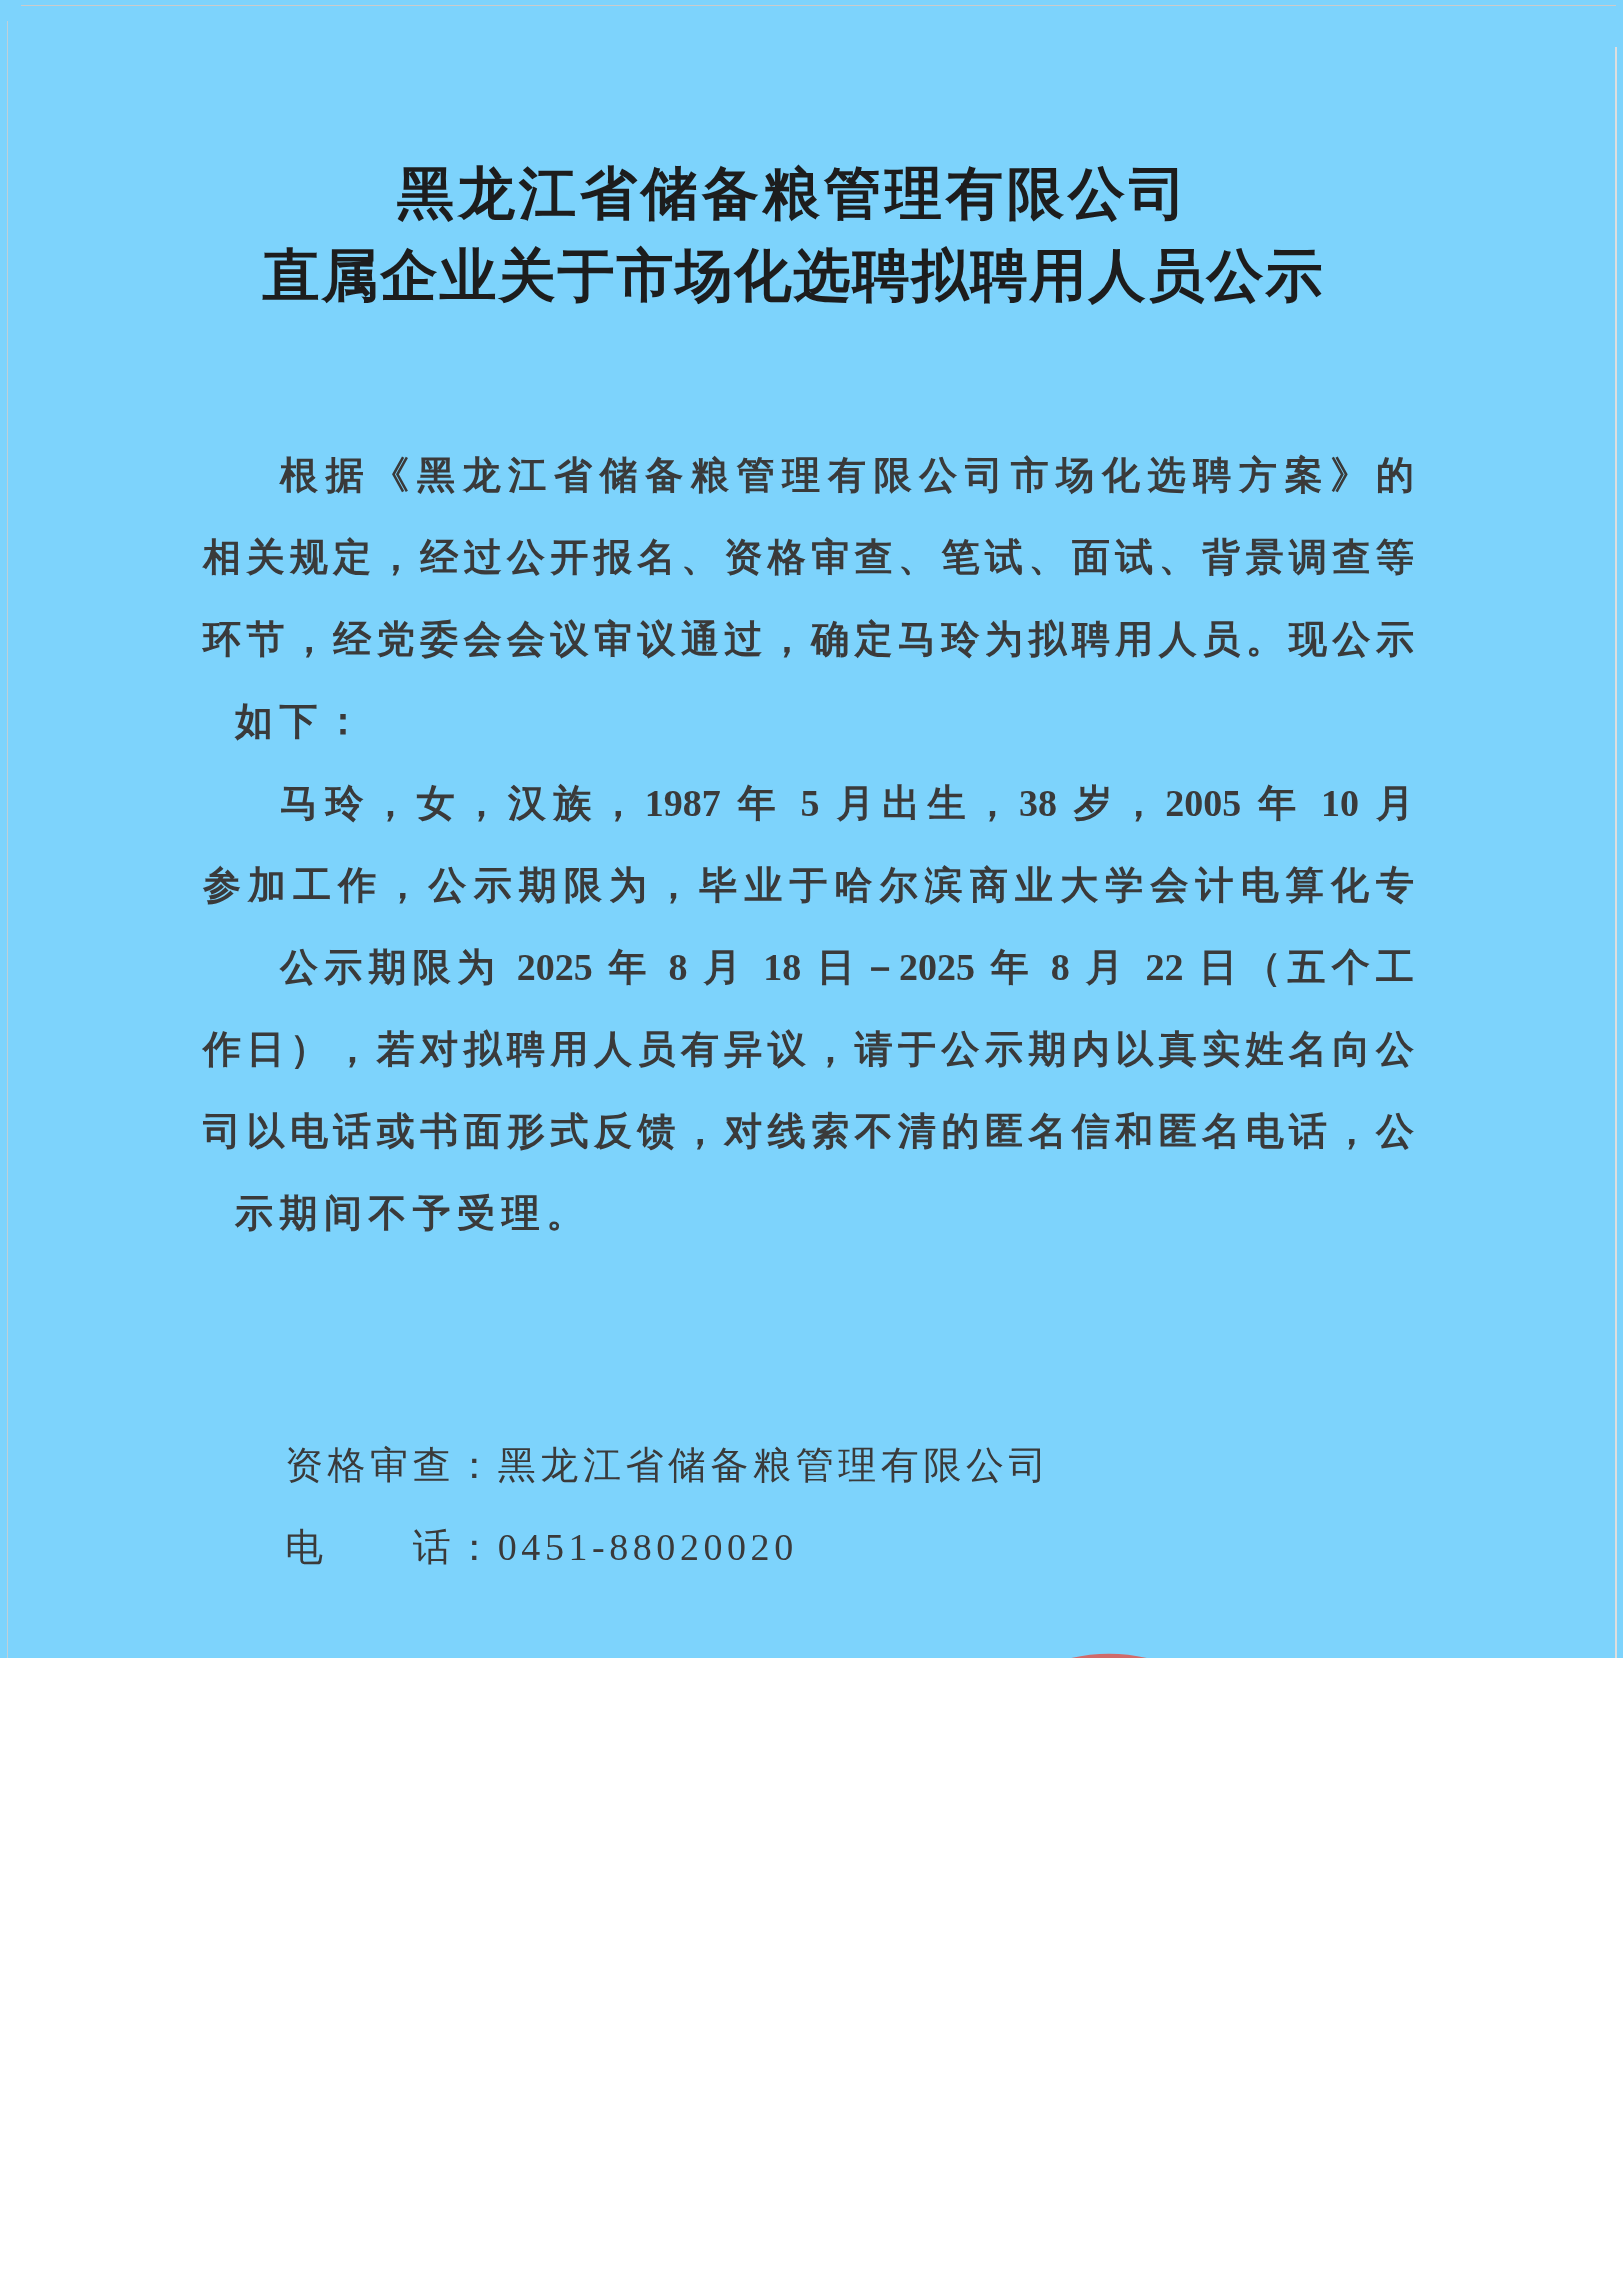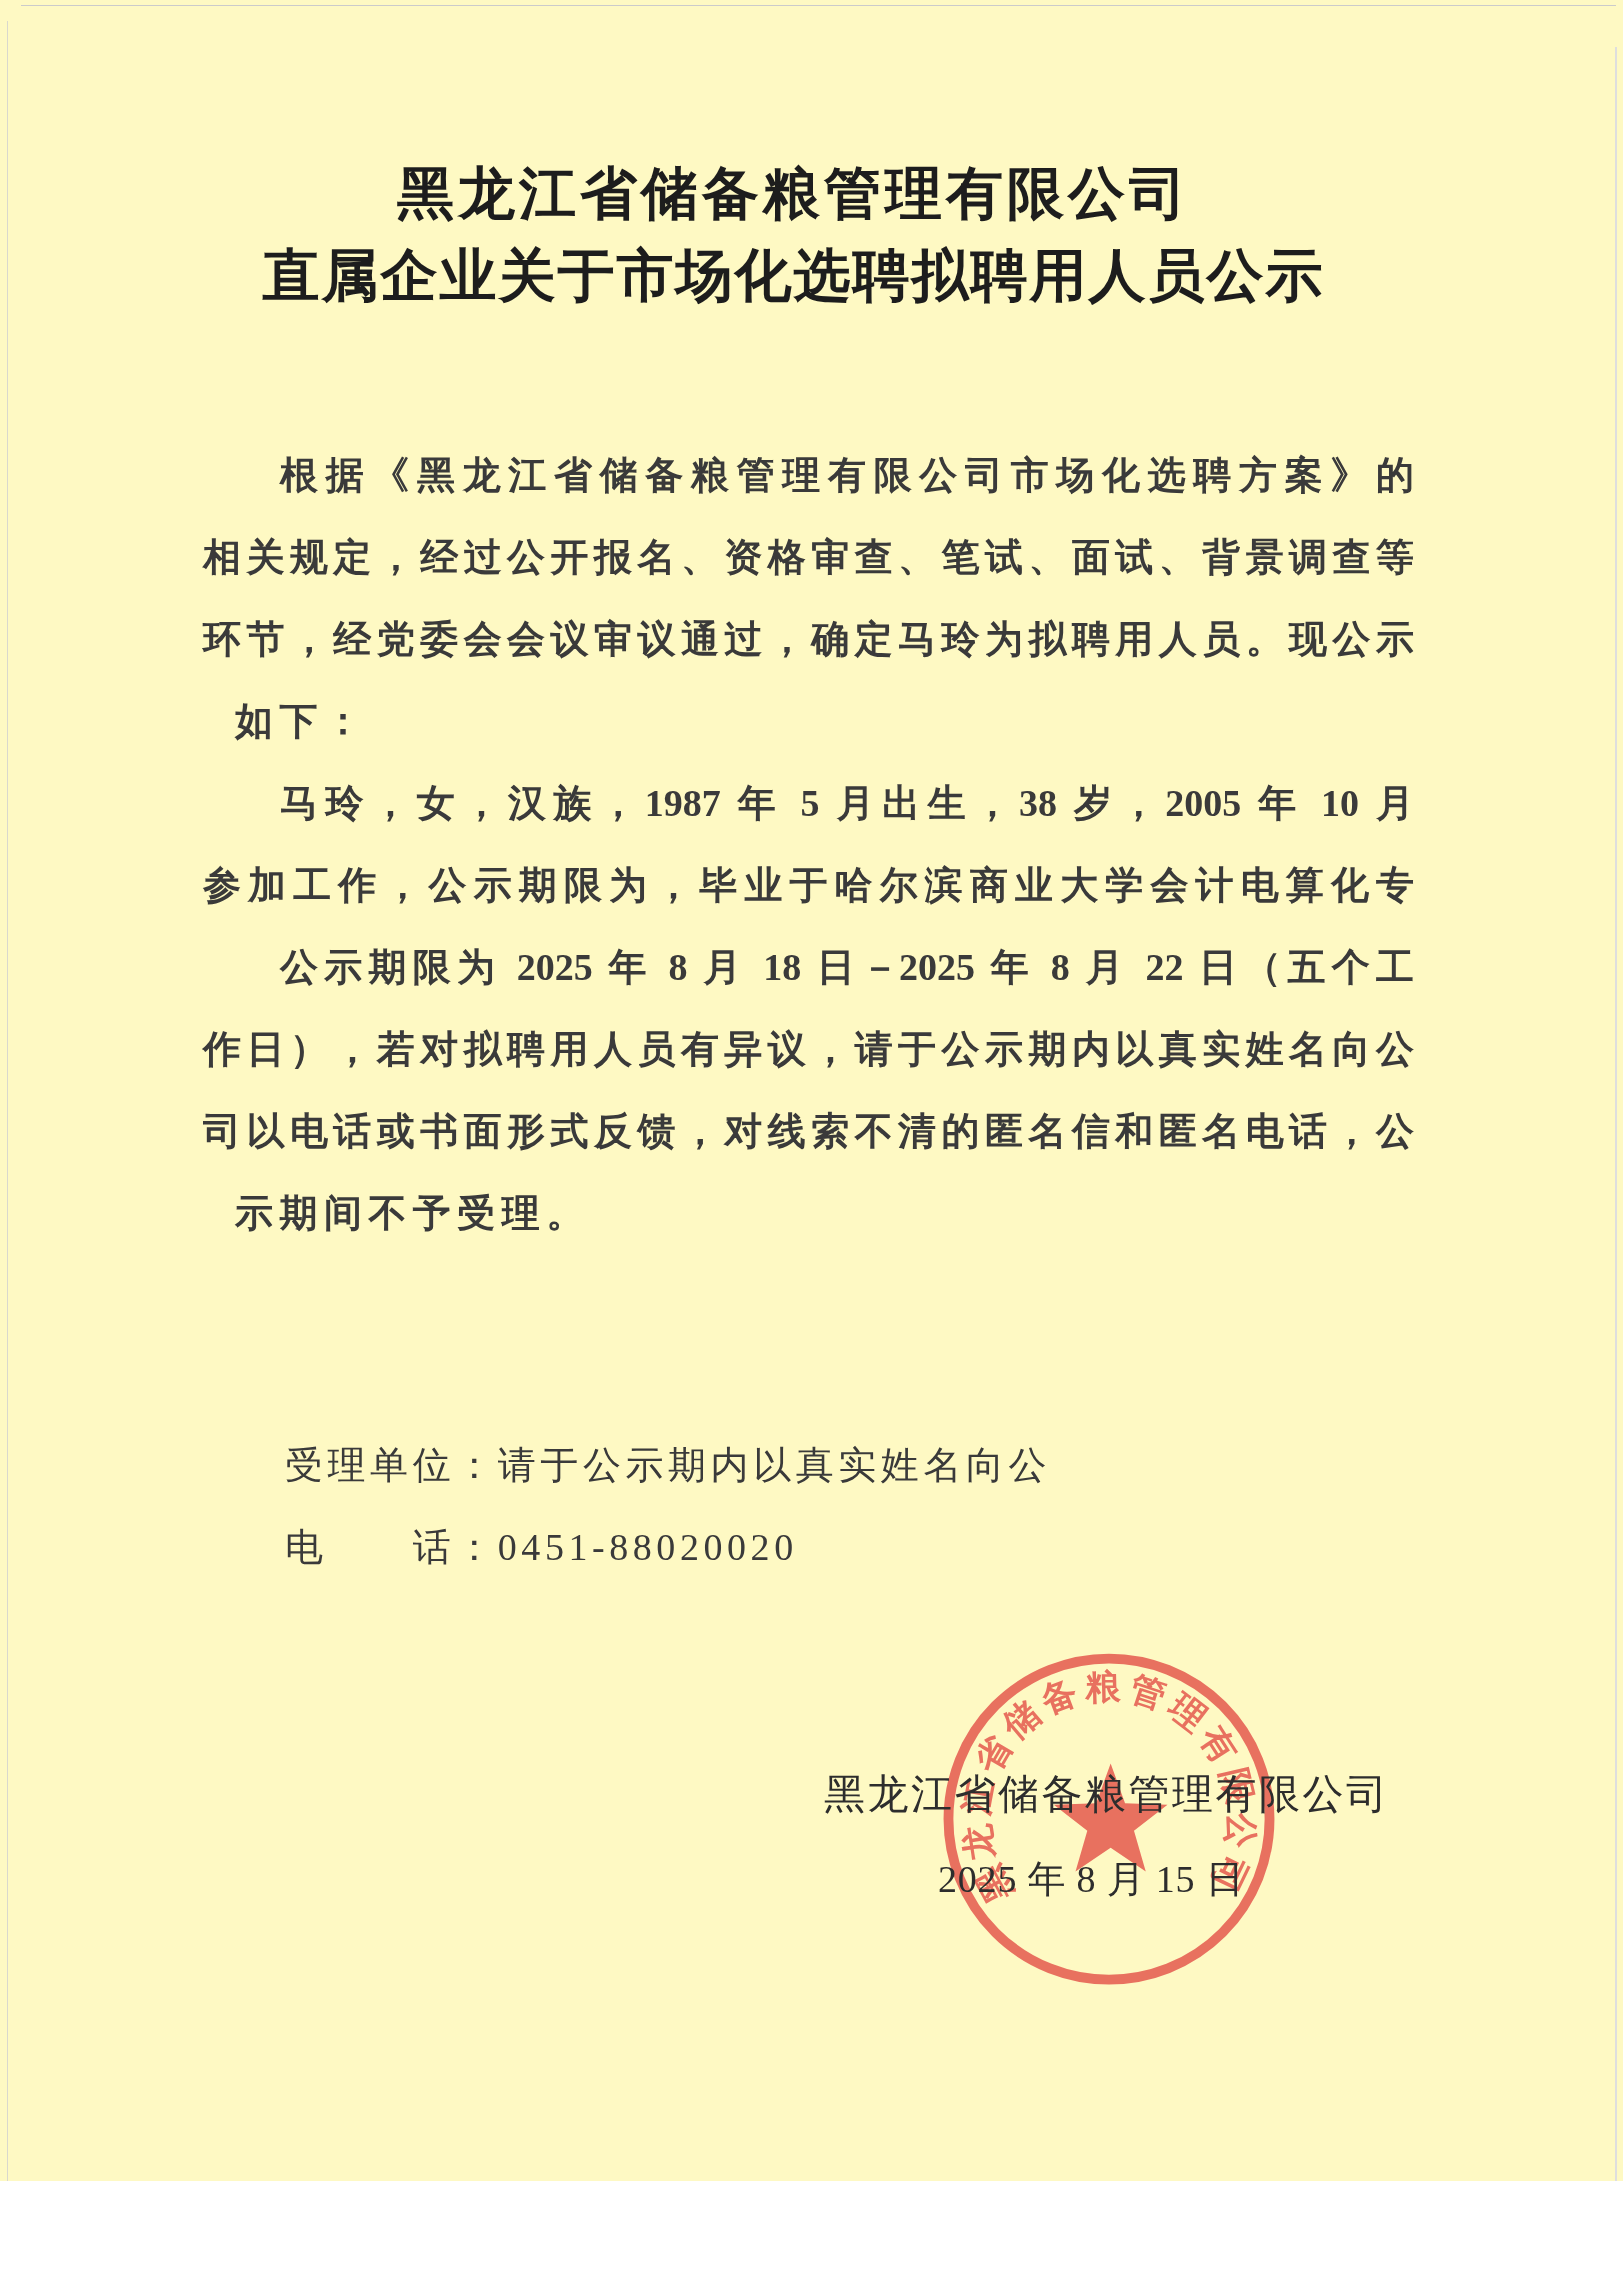--- a/index.html
+++ b/index.html
@@ -1,20 +1,20 @@
 <!DOCTYPE html>
 <html style="font-size:13px"><head>
 <meta charset="utf-8">
 <style>
   html, body { margin: 0; padding: 0; background: #ffffff; }
   .page {
     position: relative;
     width: 1623px;
-    height: 2181px;
-    background: #fef9c3;
+    height: 1658px;
+    background: #7dd3fc;
     overflow: hidden;
     font-family: "Liberation Serif", serif;
   }
 
   
   .edge { position: absolute; }
   .edge.top    { left: 21px;  top: 4.9px;    width: 1595px; height: 1.6px; background: #cbcbcb; }
   .edge.left   { left: 6.5px;   top: 21px;   width: 1.6px;    height: 2268px; background: #cfcfcf; opacity: .8; }
   .edge.right  { left: 1615px; top: 47px;  width: 1.6px;    height: 2202px; background: #dedede; }
   .edge.right-dark { left: 1615px; top: 2248px; width: 2.5px; height: 47px; background: #8a8a8a; }
@@ -130,21 +130,21 @@
       <div class="bline short-last">如下：</div>
       <div class="bline para-first">马玲，女，汉族，1987 年 5 月出生，38 岁，2005 年 10 月</div>
       <div class="bline">参加工作，公示期限为，毕业于哈尔滨商业大学会计电算化专</div>
       <div class="bline para-first">公示期限为 2025 年 8 月 18 日－2025 年 8 月 22 日（五个工</div>
       <div class="bline">作日），若对拟聘用人员有异议，请于公示期内以真实姓名向公</div>
       <div class="bline">司以电话或书面形式反馈，对线索不清的匿名信和匿名电话，公</div>
       <div class="bline short-last">示期间不予受理。</div>
     </div>
 
   <div class="contact-block">
-    <div class="contact-line">受理单位：请于公示期内以真实姓名向公</div>
+    <div class="contact-line">资格审查：黑龙江省储备粮管理有限公司</div>
     <div class="contact-line">电　　话：0451-88020020</div>
   </div>
 
   <div class="stamp">
     <svg viewBox="-210 -210 420 420" xmlns="http://www.w3.org/2000/svg">
       <circle cx="0" cy="5" r="196" fill="none" stroke="#e4544a" stroke-width="12"></circle>
       <polygon fill="#e4544a" points="2,-63 19.6,-14.3 71.4,-12.6 30.5,19.3 44.9,69.1 2,40 -40.9,69.1 -26.5,19.3 -67.4,-12.6 -15.6,-14.3"></polygon>
       <defs>
         <path id="sealTextPath" d="M -115.8 95.5 A 147 147 0 1 1 115.8 95.5" fill="none"></path>
       </defs>

